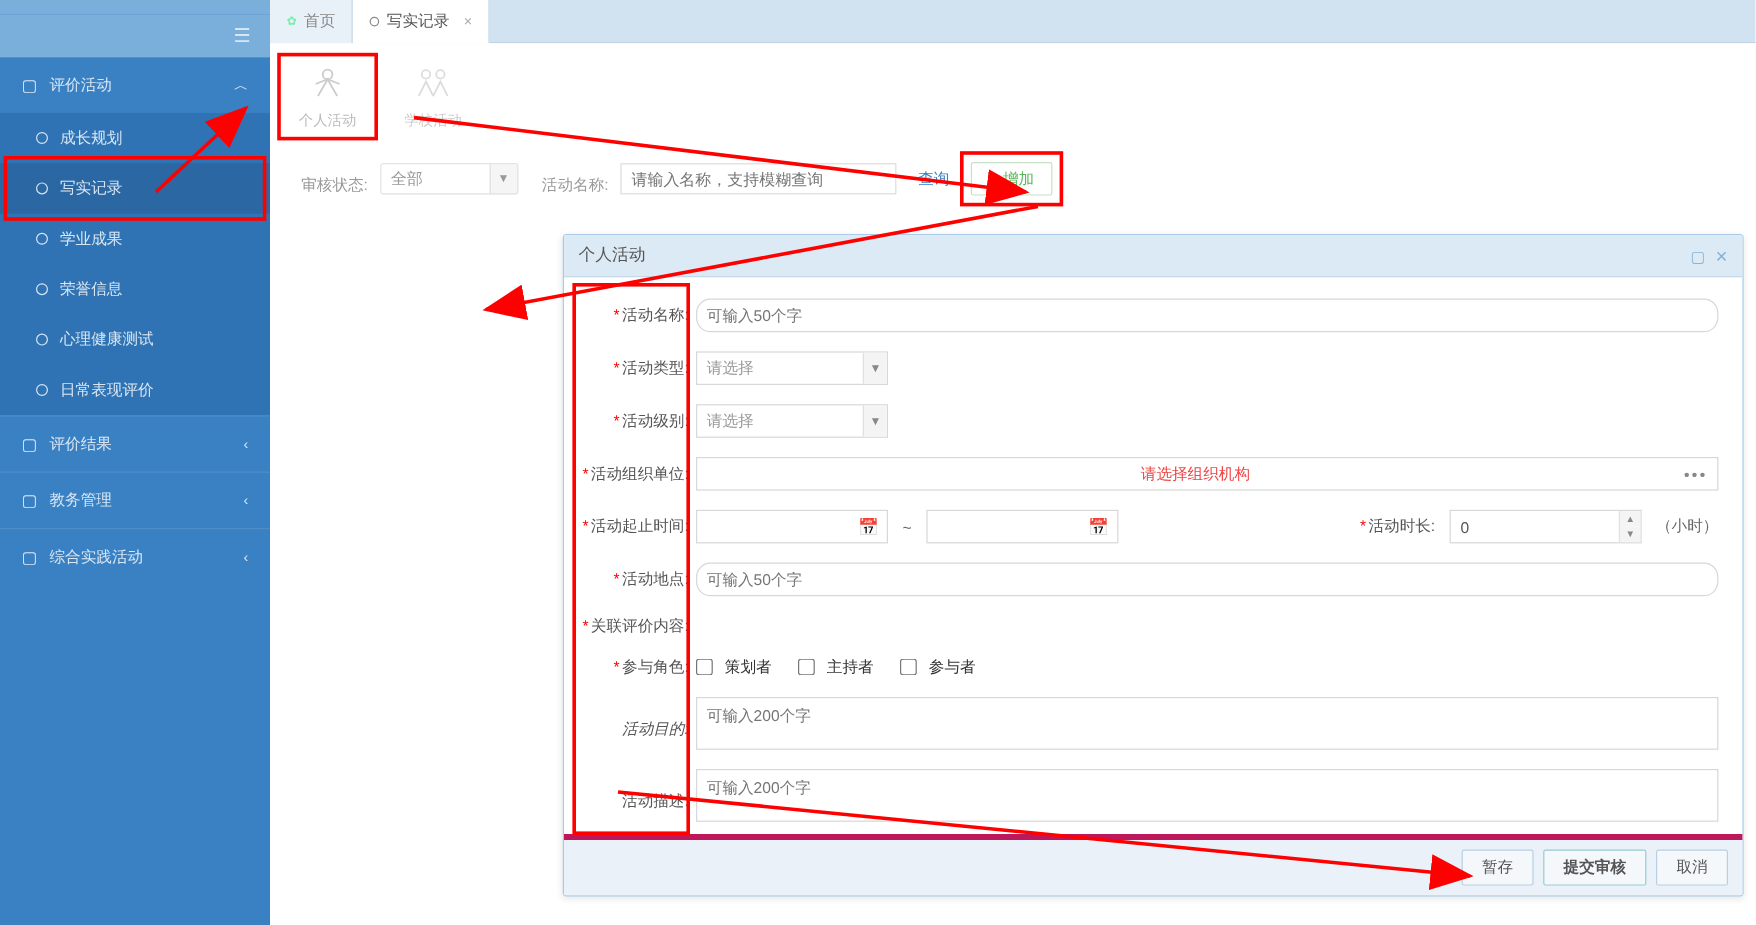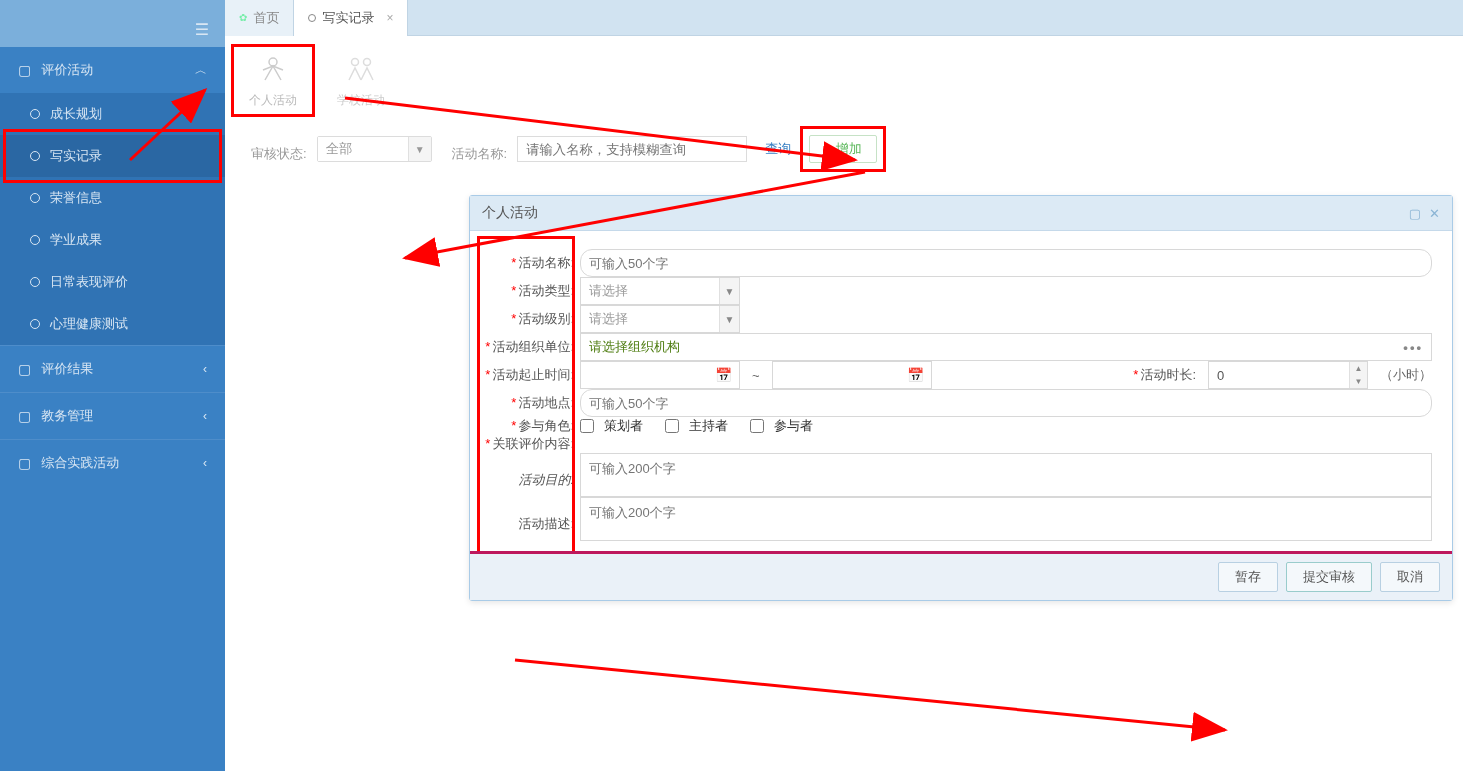--- a/index.html
+++ b/index.html
@@ -49,47 +49,47 @@
     .btn-search { color: #3a81c4; cursor: pointer; padding: 0 8px; }
     .btn-add { border: 1px solid #c6e2c6; color: #5cb85c; background: #fff; padding: 4px 14px; border-radius: 2px; cursor: pointer; display: flex; align-items: center; gap: 4px; }
 
     
     .dialog { position: absolute; top: 195px; left: 244px; right: 10px; background: #fff; border: 1px solid #a9cbe7; border-radius: 3px; box-shadow: 0 2px 6px rgba(0,0,0,0.1); z-index: 50; }
     .dialog-header { background: #dceaf5; padding: 8px 12px; display: flex; align-items: center; justify-content: space-between; border-bottom: 1px solid #c5d9ea; }
     .dialog-title { font-size: 14px; color: #555; }
     .dialog-tools { display: flex; gap: 8px; }
     .dialog-tool { color: #8ab4d4; cursor: pointer; font-size: 13px; }
     .dialog-body { padding: 18px 20px 10px 10px; max-height: 480px; overflow-y: auto; }
-    .form-row { display: flex; align-items: center; }
+    .form-row { display: flex; align-items: center; margin-bottom: 16px; }
     .form-row.top { align-items: flex-start; }
     .form-label { width: 100px; text-align: right; color: #555; font-size: 13px; flex-shrink: 0; padding-right: 6px; }
     .form-label .req { color: #ff0000; margin-right: 2px; }
     .form-control { flex: 1; display: flex; align-items: center; gap: 6px; }
     .textfield, .trigger-field { border: 1px solid #d8d8d8; height: 28px; padding: 0 8px; outline: none; font-size: 13px; color: #999; }
     .textfield.full { width: 100%; border-radius: 12px; }
     .trigger-field { display: flex; align-items: center; background: #fff; }
-    .trigger-field .field-text { flex: 1; color: #4d7c0f; }
+    .trigger-field .field-text { flex: 1; color: #ef4444; text-align: center; }
     .trigger-field.full { width: 100%; justify-content: space-between; }
     .trigger-field .dots { color: #888; letter-spacing: 2px; font-weight: bold; }
     .combo-field { border: 1px solid #d8d8d8; height: 28px; display: flex; align-items: center; background: #fff; width: 160px; }
     .combo-field .text { flex: 1; padding: 0 8px; color: #999; }
     .combo-field .arrow-btn { border-left: 1px solid #e0e0e0; background: #f4f4f4; width: 20px; display: flex; align-items: center; justify-content: center; color: #888; font-size: 10px; height: 26px; }
     .date-field { border: 1px solid #d8d8d8; height: 28px; width: 160px; display: flex; align-items: center; justify-content: flex-end; background: #fff; padding: 0 6px; }
     .calendar-icon { color: #888; font-size: 14px; }
     .sep { padding: 0 6px; color: #666; }
     .num-field { border: 1px solid #d8d8d8; height: 28px; width: 160px; display: flex; align-items: center; background: #fff; }
     .num-field .num-text { flex: 1; padding: 0 8px; color: #555; }
     .num-field .spinner { width: 18px; border-left: 1px solid #e0e0e0; display: flex; flex-direction: column; height: 26px; }
     .spinner-btn { flex: 1; display: flex; align-items: center; justify-content: center; font-size: 8px; color: #888; background: #f4f4f4; }
     .unit-text { color: #666; margin-left: 6px; }
     .checkbox { width: 14px; height: 14px; border: 1px solid #bbb; margin-right: 4px; }
     .check-label { margin-right: 16px; }
     .textarea { border: 1px solid #d8d8d8; width: 100%; min-height: 44px; padding: 6px 8px; outline: none; font-size: 13px; color: #999; resize: none; font-family: inherit; }
 
-    .dialog-footer { background: #eaf1f8; border-top: 3px solid #be185d; padding: 8px 12px; display: flex; justify-content: flex-end; gap: 8px; }
+    .dialog-footer { background: #eaf1f8; border-top: 5px solid #be185d; padding: 8px 12px; display: flex; justify-content: flex-end; gap: 8px; }
     .dlg-btn { border: 1px solid #b8d0e2; background: #f4f8fb; color: #555; padding: 5px 16px; border-radius: 2px; cursor: pointer; font-size: 13px; }
     .dlg-btn.primary { border-color: #9cc; }
 
     
     .annot-layer { position: absolute; inset: 0; pointer-events: none; z-index: 200; }
 
     ::-webkit-scrollbar { width: 14px; }
     ::-webkit-scrollbar-track { background: #f0f0f0; }
     ::-webkit-scrollbar-thumb { background: #c8c8c8; }
   </style>
@@ -114,33 +114,33 @@
           <span class="circle-icon"></span>
           <span>成长规划</span>
         </div>
         <div class="menu-item active" style="position:relative;">
           <span class="circle-icon"></span>
           <span>写实记录</span>
           <div class="highlight-box" style="left:3px; right:3px; top:-6px; bottom:-6px;"></div>
         </div>
         <div class="menu-item">
           <span class="circle-icon"></span>
+          <span>学业成果</span>
+        </div>
+        <div class="menu-item">
+          <span class="circle-icon"></span>
           <span>荣誉信息</span>
         </div>
         <div class="menu-item">
           <span class="circle-icon"></span>
-          <span>学业成果</span>
+          <span>心理健康测试</span>
         </div>
         <div class="menu-item">
           <span class="circle-icon"></span>
           <span>日常表现评价</span>
-        </div>
-        <div class="menu-item">
-          <span class="circle-icon"></span>
-          <span>心理健康测试</span>
         </div>
       </div>
     </div>
     <div class="menu-header menu-collapsed">
       <span class="folder-icon">▢</span>
       <span>评价结果</span>
       <span class="arrow">‹</span>
     </div>
     <div class="menu-header menu-collapsed">
       <span class="folder-icon">▢</span>
@@ -286,53 +286,53 @@
         </div>
 
         <div class="form-row">
           <div class="form-label"><span class="req">*</span><span>活动地点:</span></div>
           <div class="form-control">
               <input class="textfield full" placeholder="可输入50个字" style="">
             </div>
         </div>
 
         <div class="form-row">
+          <div class="form-label"><span class="req">*</span><span>关联评价内容:</span></div>
+          <div class="form-control"></div>
+        </div>
+
+        <div class="form-row">
           <div class="form-label"><span class="req">*</span><span>参与角色:</span></div>
           <div class="form-control">
             <input type="checkbox" class="checkbox" style="">
               <span class="check-label">策划者</span>
             <input type="checkbox" class="checkbox" style="">
               <span class="check-label">主持者</span>
             <input type="checkbox" class="checkbox" style="">
               <span class="check-label">参与者</span>
           </div>
         </div>
 
-        <div class="form-row">
-          <div class="form-label"><span class="req">*</span><span>关联评价内容:</span></div>
-          <div class="form-control"></div>
-        </div>
-
         <div class="form-row top">
           <div class="form-label" style="padding-top:18px;font-style:italic;"><span>活动目的:</span></div>
           <div class="form-control">
               <textarea class="textarea" placeholder="可输入200个字" style=""></textarea>
             </div>
         </div>
 
         <div class="form-row top" style="margin-bottom:0;">
           <div class="form-label" style="padding-top:18px;"><span>活动描述:</span></div>
           <div class="form-control">
               <textarea class="textarea" style="min-height: 30px;" placeholder="可输入200个字"></textarea>
             </div>
         </div>
       </div>
       <div class="dialog-footer">
         <button class="dlg-btn">暂存</button>
-        <button class="dlg-btn primary" style="position:relative;">提交审核</button>
+        <button class="dlg-btn primary" style="position:relative;font-weight:bold;">提交审核</button>
         <button class="dlg-btn">取消</button>
       </div>
     </div>
 
     <svg class="annot-layer" width="100%" height="100%">
       <defs>
         <marker id="arrowhead" markerWidth="12" markerHeight="10" refX="11" refY="5" orient="auto">
           <polygon points="0 0, 12 5, 0 10" fill="#ff0000"></polygon>
         </marker>
       </defs>

